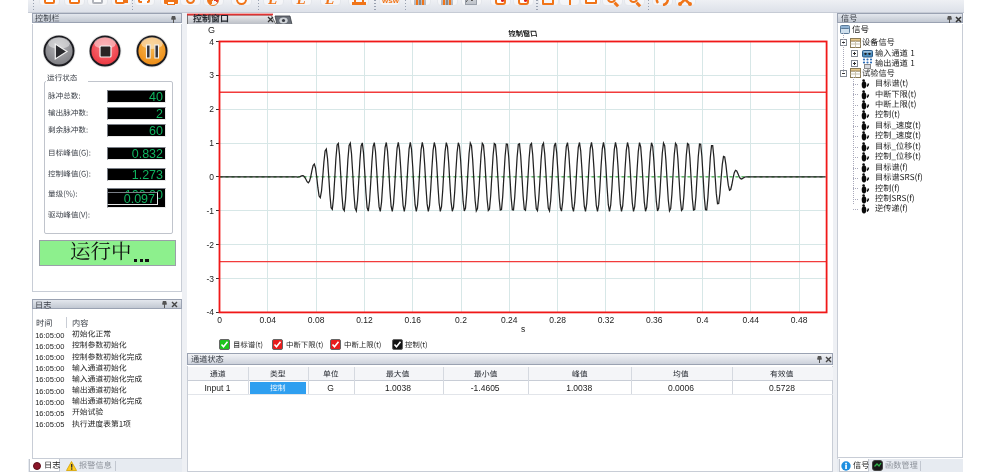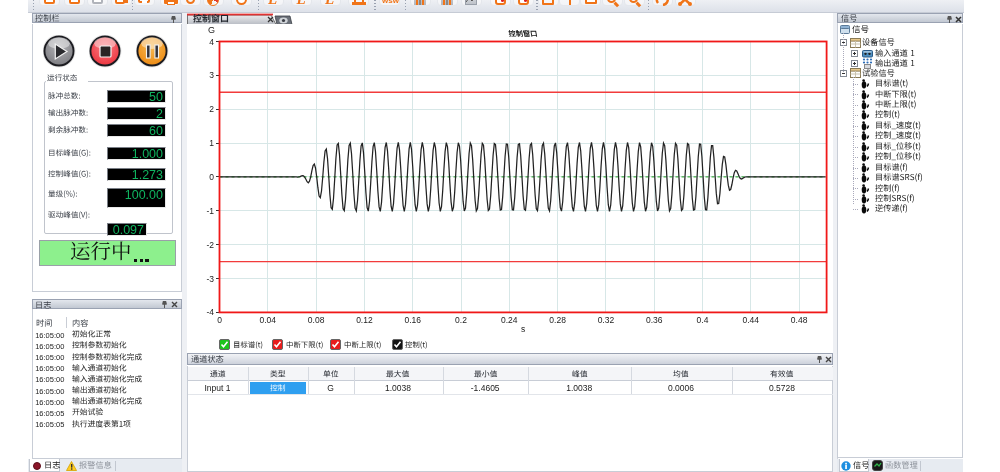--- a/index.html
+++ b/index.html
@@ -258,21 +258,21 @@
   </svg>
 <svg style="position:absolute;left:48.0px;top:92.2px;overflow:visible;" width="33" height="10">
     <g fill="#3a3f47" transform="translate(0,6.54) scale(0.00760,-0.00760)">
       <use href="#g8109" x="0"></use>
       <use href="#g51B2" x="1000"></use>
       <use href="#g603B" x="2000"></use>
       <use href="#g6570" x="3000"></use>
       <use href="#g003A" x="4000"></use>
     </g>
   </svg>
-<div class="led" style="left:107px;top:90.0px;width:59px;height:13px">50</div>
+<div class="led" style="left:107px;top:90.0px;width:59px;height:13px">40</div>
 <svg style="position:absolute;left:48.0px;top:109.2px;overflow:visible;" width="40" height="10">
     <g fill="#3a3f47" transform="translate(0,6.54) scale(0.00760,-0.00760)">
       <use href="#g8F93" x="0"></use>
       <use href="#g51FA" x="1000"></use>
       <use href="#g8109" x="2000"></use>
       <use href="#g51B2" x="3000"></use>
       <use href="#g6570" x="4000"></use>
       <use href="#g003A" x="5000"></use>
     </g>
   </svg>
@@ -293,21 +293,21 @@
       <use href="#g76EE" x="0"></use>
       <use href="#g6807" x="1000"></use>
       <use href="#g5CF0" x="2000"></use>
       <use href="#g503C" x="3000"></use>
       <use href="#g0028" x="4000"></use>
       <use href="#g0047" x="4338"></use>
       <use href="#g0029" x="5027"></use>
       <use href="#g003A" x="5365"></use>
     </g>
   </svg>
-<div class="led" style="left:107px;top:147.0px;width:59px;height:13px">1.000</div>
+<div class="led" style="left:107px;top:147.0px;width:59px;height:13px">0.832</div>
 <svg style="position:absolute;left:48.0px;top:169.7px;overflow:visible;" width="43" height="10">
     <g fill="#3a3f47" transform="translate(0,6.54) scale(0.00760,-0.00760)">
       <use href="#g63A7" x="0"></use>
       <use href="#g5236" x="1000"></use>
       <use href="#g5CF0" x="2000"></use>
       <use href="#g503C" x="3000"></use>
       <use href="#g0028" x="4000"></use>
       <use href="#g0047" x="4338"></use>
       <use href="#g0029" x="5027"></use>
       <use href="#g003A" x="5365"></use>
@@ -330,21 +330,21 @@
       <use href="#g9A71" x="0"></use>
       <use href="#g52A8" x="1000"></use>
       <use href="#g5CF0" x="2000"></use>
       <use href="#g503C" x="3000"></use>
       <use href="#g0028" x="4000"></use>
       <use href="#g0056" x="4338"></use>
       <use href="#g0029" x="4913"></use>
       <use href="#g003A" x="5251"></use>
     </g>
   </svg>
-<div class="led" style="left:107px;top:223px;width:40px;height:13px">0.097</div>
+<div class="led" style="left:107px;top:192px;width:51px;height:13px">0.097</div>
 <div class="abs" style="left:39.3px;top:239.6px;width:137.2px;height:26.8px;background:#8df08d;border:1px solid #9aa0a8"></div>
 <svg style="position:absolute;left:70.0px;top:241.2px;overflow:visible;" width="62" height="26">
     <g fill="#111" transform="translate(0,17.63) scale(0.02050,-0.02050)">
       <use href="#s8FD0" x="0"></use>
       <use href="#s884C" x="1000"></use>
       <use href="#s4E2D" x="2000"></use>
     </g>
   </svg>
 <div class="abs" style="left:134.0px;top:258.5px;width:3.4px;height:3.4px;background:#111"></div>
 <div class="abs" style="left:139.6px;top:258.5px;width:3.4px;height:3.4px;background:#111"></div>

